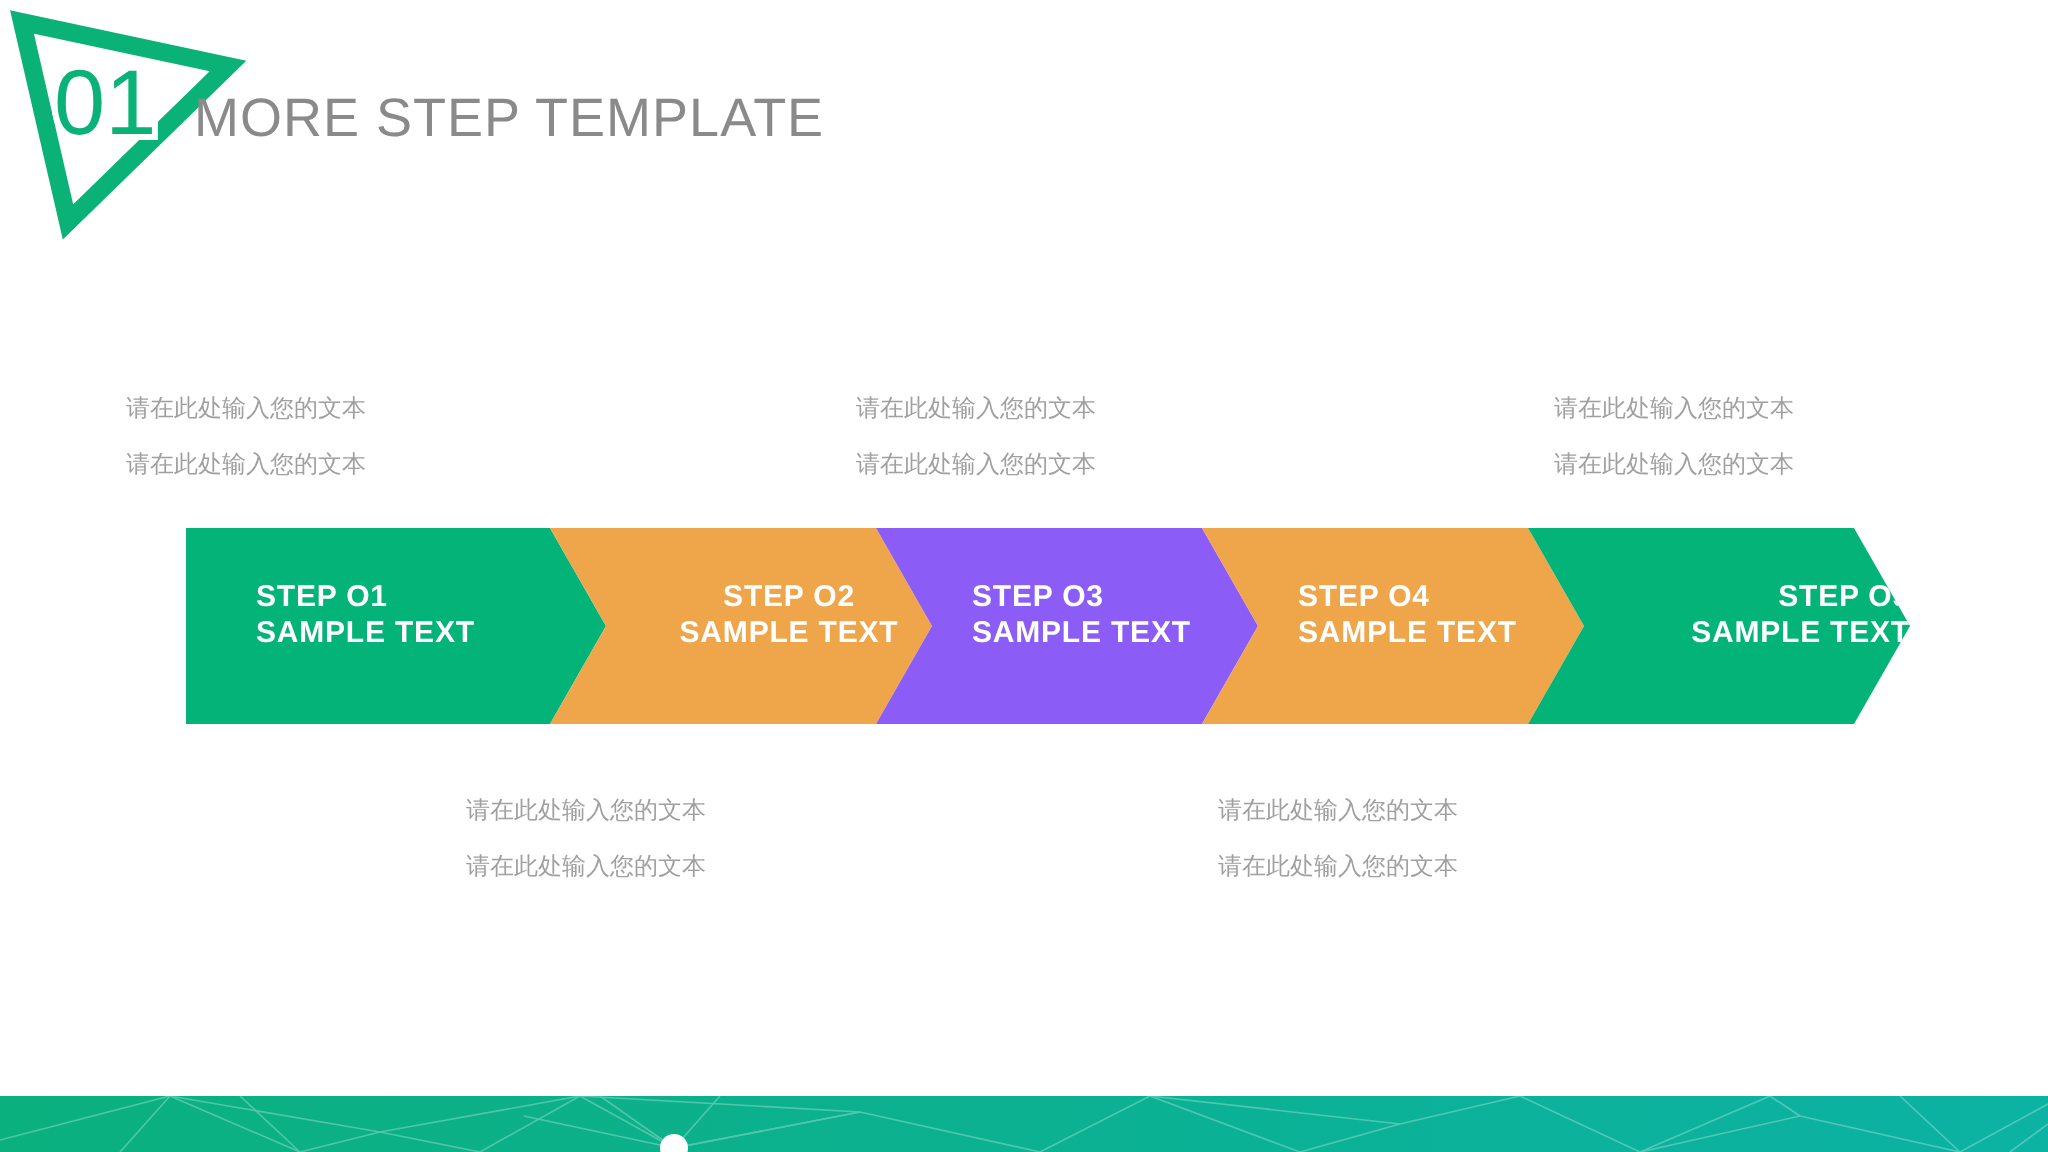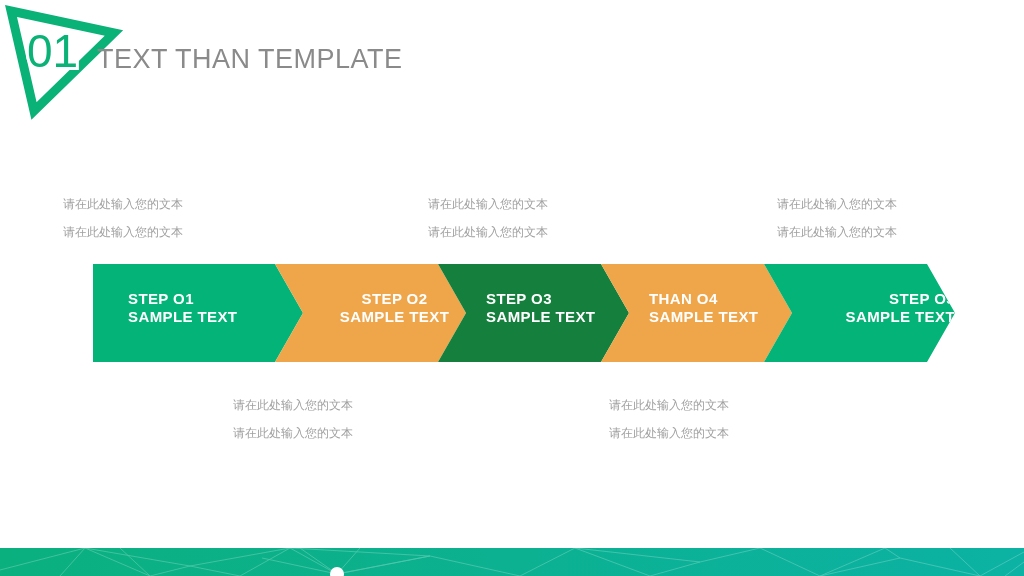--- a/index.html
+++ b/index.html
@@ -46,21 +46,21 @@
   .footer svg{display:block;}
 </style>
 </head>
 <body>
 
 <svg class="logo" viewBox="0 0 140 130">
   <polygon points="11,11 114,33 34,111" fill="none" stroke="#0bb277" stroke-width="9"></polygon>
   <text x="27" y="67" font-size="46" font-family="Liberation Sans, sans-serif" fill="#0bb277" stroke="#ffffff" stroke-width="6" paint-order="stroke">01</text>
 </svg>
 
-<div class="slide-title" style="color: rgb(138, 138, 138);">TEXT THAN TEMPLATE</div>
+<div class="slide-title" style="color: rgb(138, 138, 138);">MORE STEP TEMPLATE</div>
 
 <div class="ph ph-top ph-t1" style="color: rgb(160, 160, 160);">
   <div>请在此处输入您的文本</div>
   <div>请在此处输入您的文本</div>
 </div>
 <div class="ph ph-top ph-t2" style="color: rgb(160, 160, 160);">
   <div>请在此处输入您的文本</div>
   <div>请在此处输入您的文本</div>
 </div>
 <div class="ph ph-top ph-t3" style="color: rgb(160, 160, 160);">
@@ -70,26 +70,26 @@
 
 <div class="band">
   <div class="arrow arrow-first" style="background: rgb(4, 179, 119);">
     <div class="step-title">STEP O1</div>
     <div class="step-sub">SAMPLE TEXT</div>
   </div>
   <div class="arrow arrow-chev arrow-2" style="background: rgb(239, 166, 75); text-align: center;">
     <div class="step-title">STEP O2</div>
     <div class="step-sub">SAMPLE TEXT</div>
   </div>
-  <div class="arrow arrow-chev arrow-3" style="background: #15803d;">
+  <div class="arrow arrow-chev arrow-3" style="background: #8b5cf6;">
     <div class="step-title">STEP O3</div>
     <div class="step-sub">SAMPLE TEXT</div>
   </div>
   <div class="arrow arrow-chev arrow-4" style="background: rgb(239, 166, 75);">
-    <div class="step-title">THAN O4</div>
+    <div class="step-title">STEP O4</div>
     <div class="step-sub">SAMPLE TEXT</div>
   </div>
   <div class="arrow arrow-chev arrow-5" style="background: rgb(4, 179, 119); text-align: right;">
     <div class="step-title">STEP O5</div>
     <div class="step-sub">SAMPLE TEXT</div>
   </div>
 </div>
 
 <div class="ph ph-bottom ph-b1" style="color: rgb(160, 160, 160);">
   <div>请在此处输入您的文本</div>

